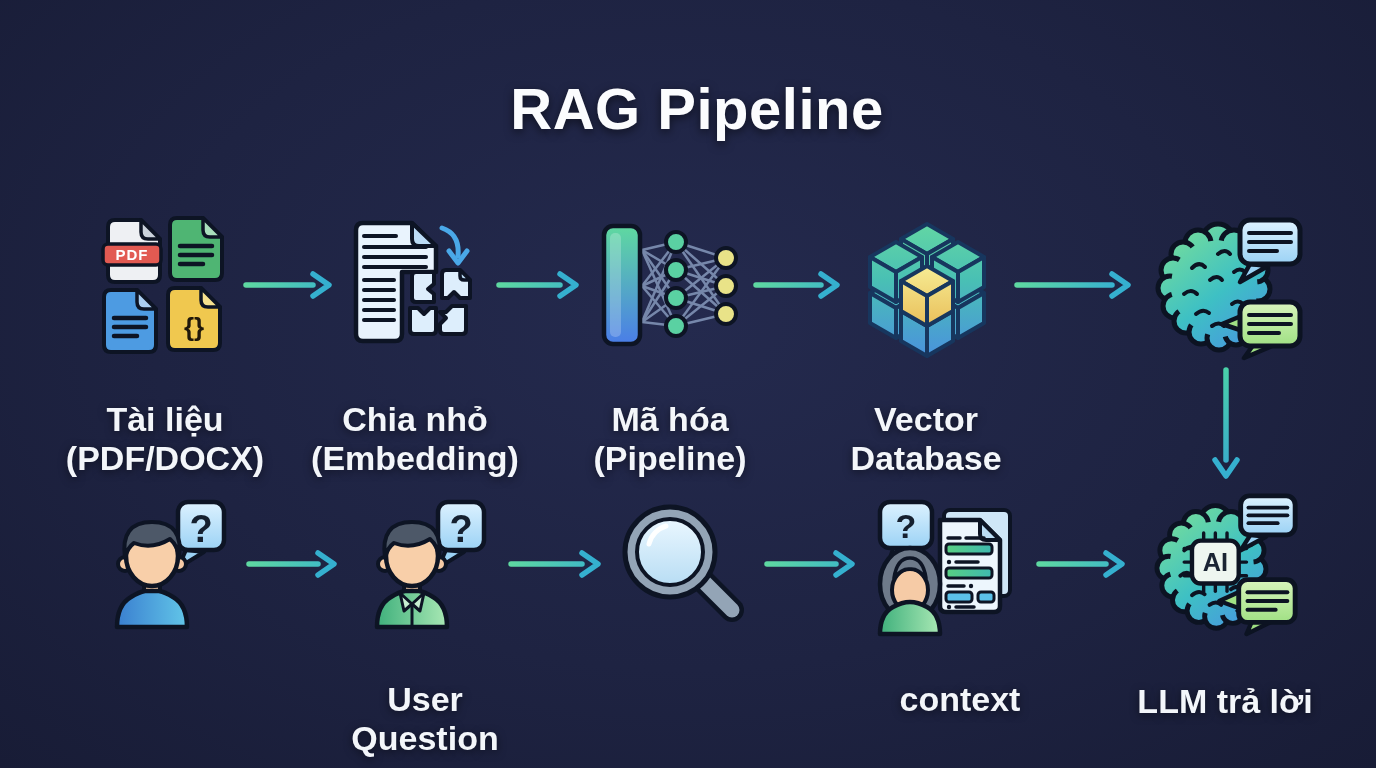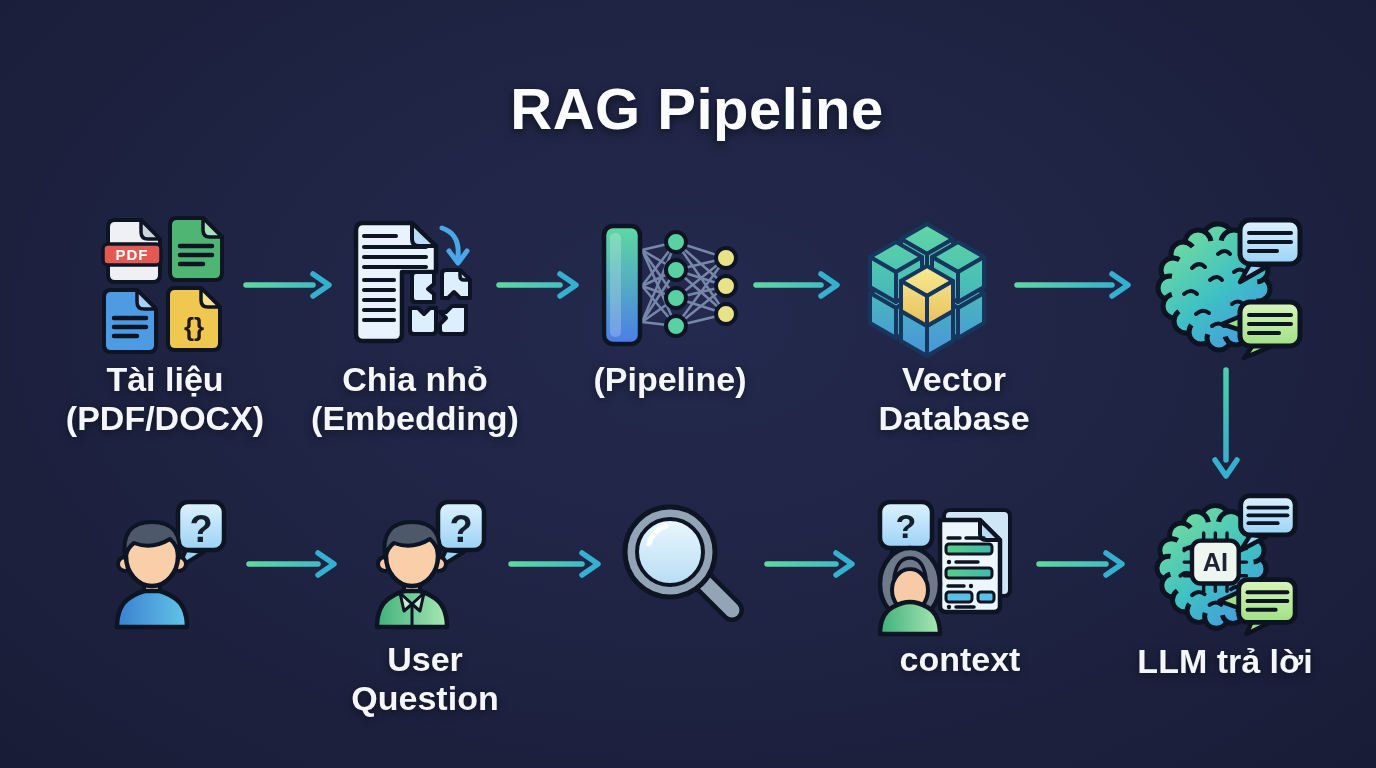--- a/index.html
+++ b/index.html
@@ -14,20 +14,21 @@
     text-shadow:0 3px 10px rgba(0,0,0,.55);
     margin-left:9px;
   }
   .ico{position:absolute;}
   .ico svg{display:block;overflow:visible;}
   .arrow{position:absolute;}
   .label{
     position:absolute;width:240px;text-align:center;color:#f3f6fa;
     font-weight:700;font-size:34px;line-height:39px;
     text-shadow:0 2px 8px rgba(0,0,0,.5);
+    margin-top:40px;
   }
 </style>
 </head>
 <body>
 
 <div class="stage">
 
   <svg width="0" height="0" style="position:absolute" aria-hidden="true">
     <defs>
       <linearGradient id="gArrow" gradientUnits="userSpaceOnUse" x1="0" y1="0" x2="100" y2="0">
@@ -311,23 +312,24 @@
 
   <div class="label" style="left:45px;top:360px">
     <div>Tài liệu</div>
     <div>(PDF/DOCX)</div>
   </div>
   <div class="label" style="left:295px;top:360px">
     <div>Chia nhỏ</div>
     <div>(Embedding)</div>
   </div>
   <div class="label" style="left:550px;top:360px">
+    <div>Mã hóa</div>
     <div>(Pipeline)</div>
   </div>
-  <div class="label" style="left:834px;top:360px">
+  <div class="label" style="left:806px;top:360px">
     <div>Vector</div>
     <div>Database</div>
   </div>
 
   <div class="ico" style="left:92px;top:496px">
     <svg width="140" height="138" viewBox="0 0 140 138">
       <g>
         <path d="M94,54 L86,72 L112,56 Z" fill="#9bd2f5" stroke="#0d1424" stroke-width="4" stroke-linejoin="round"></path>
         <rect x="86" y="6" width="46" height="48" rx="10" fill="url(#gBubBlue)" stroke="#0d1424" stroke-width="4.5"></rect>
         <text x="109" y="46" text-anchor="middle" font-size="38" font-weight="bold" fill="#15202f">?</text>

